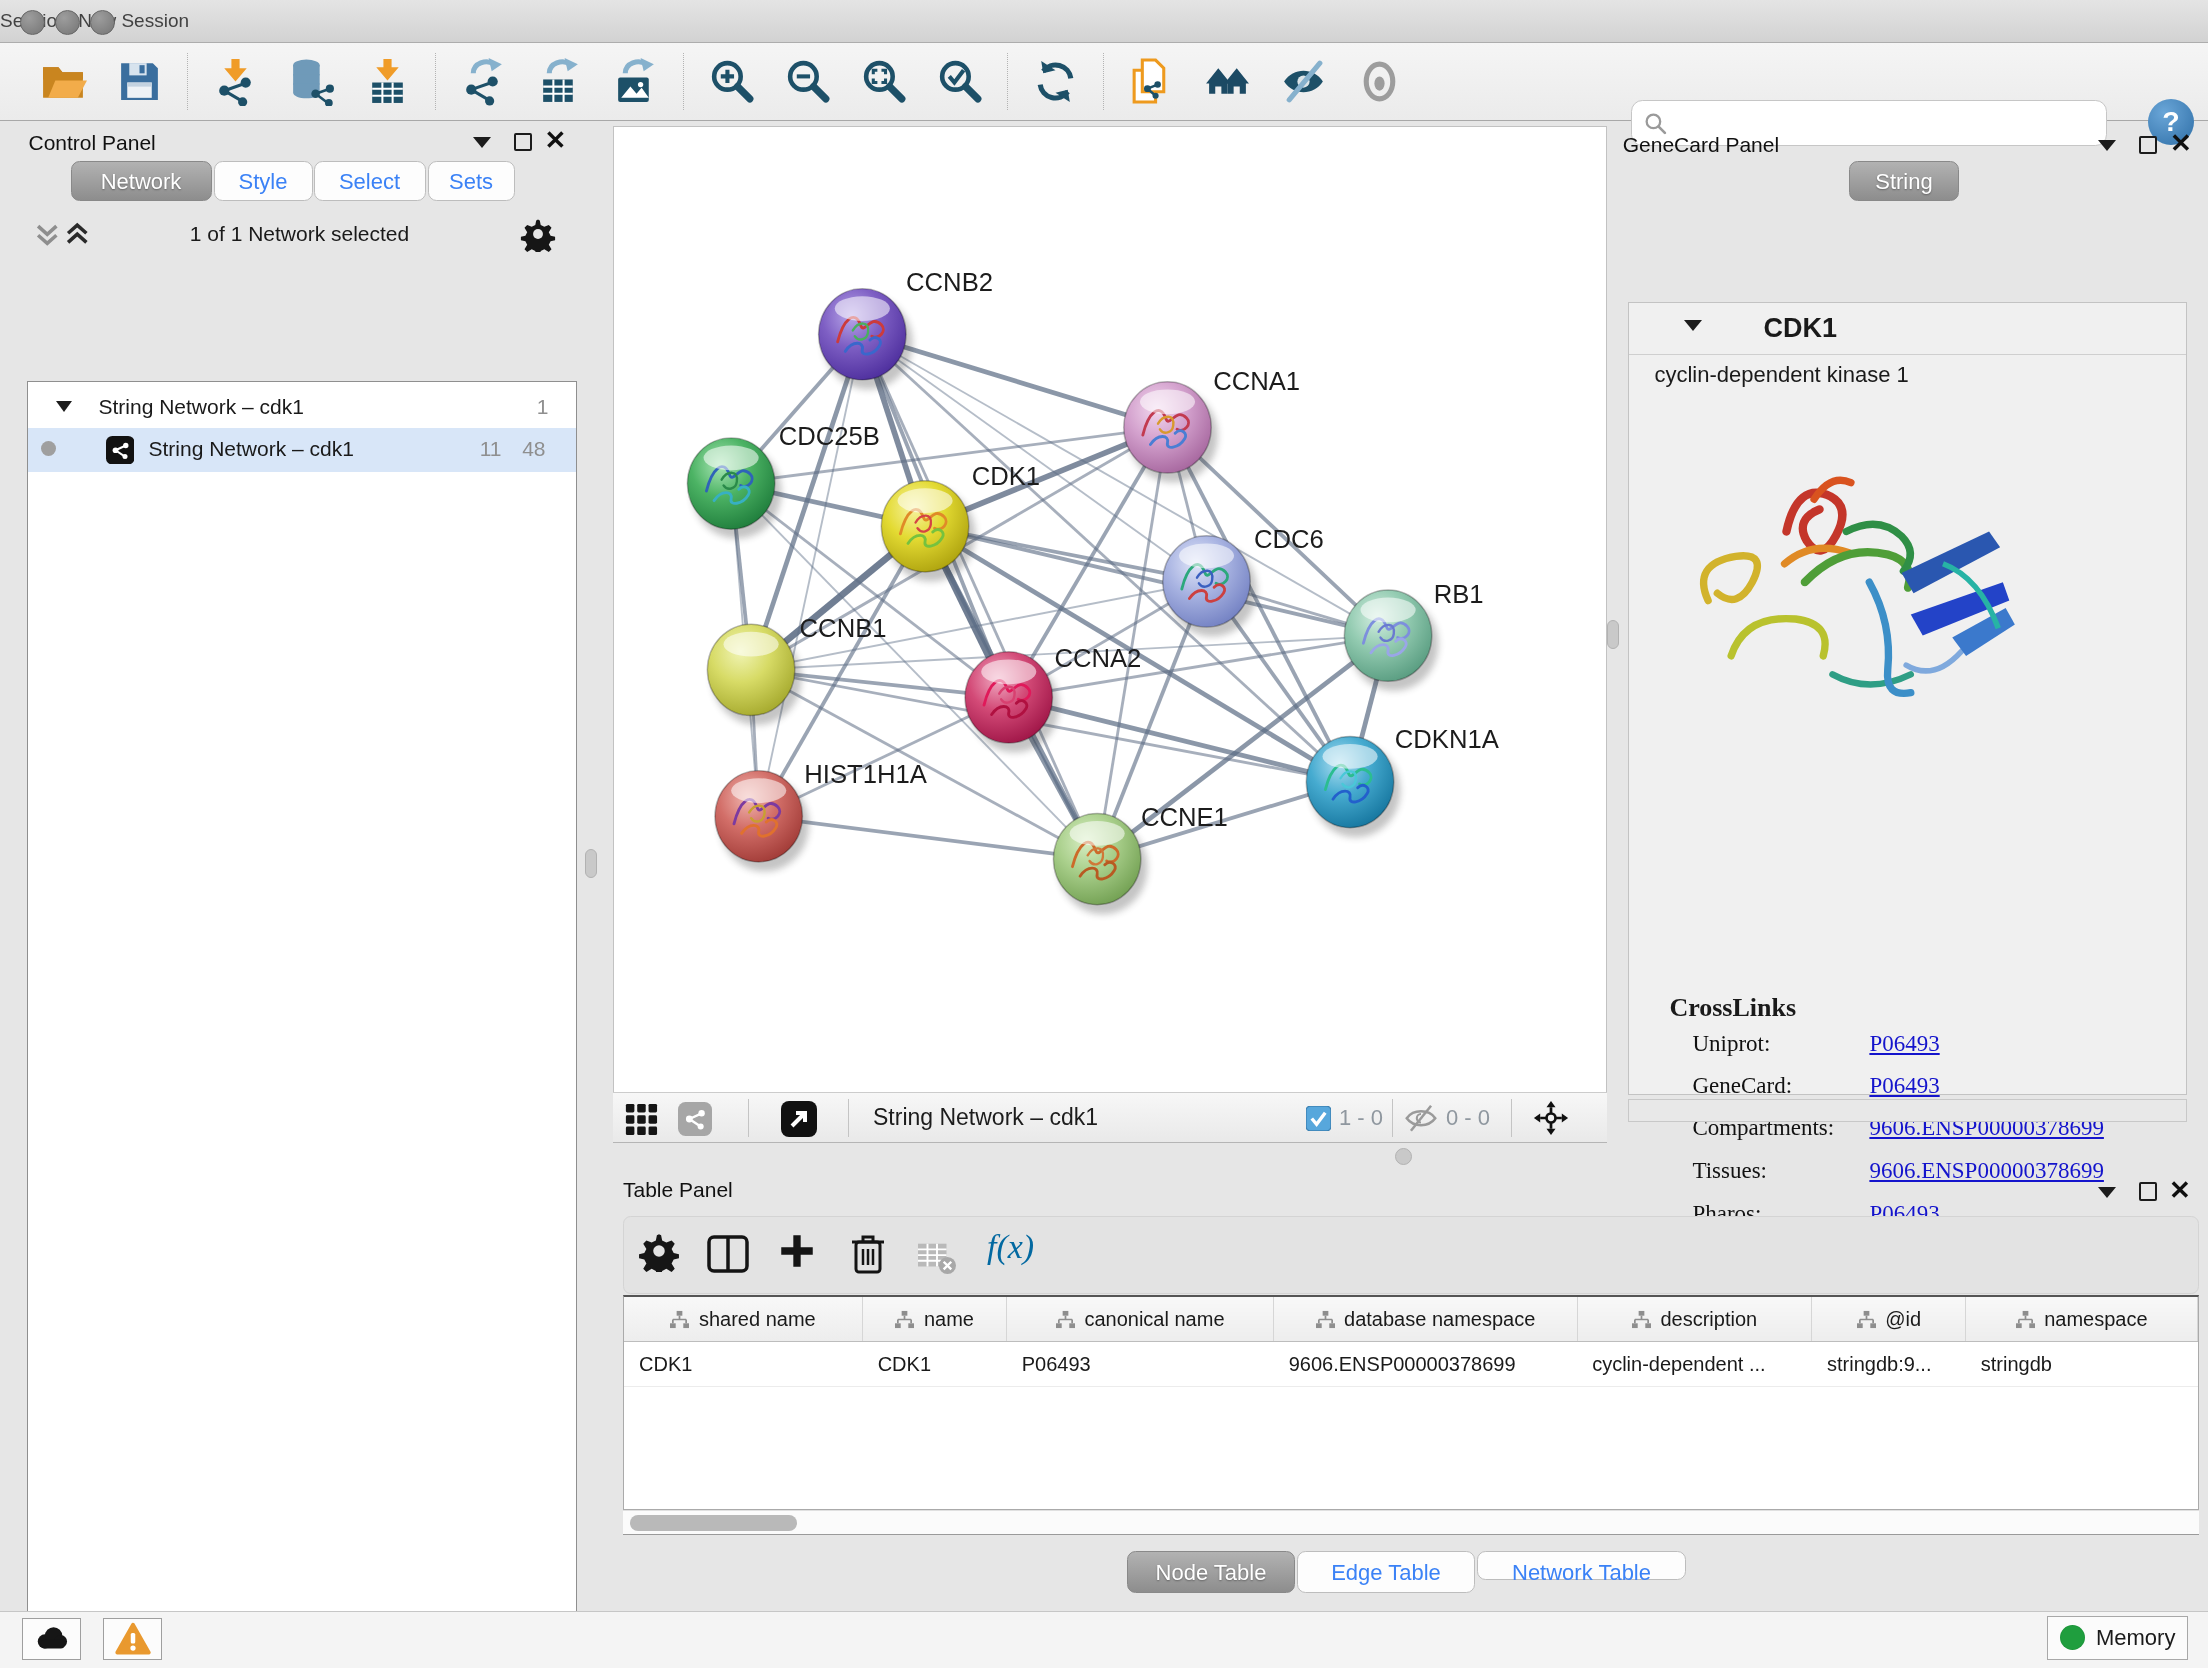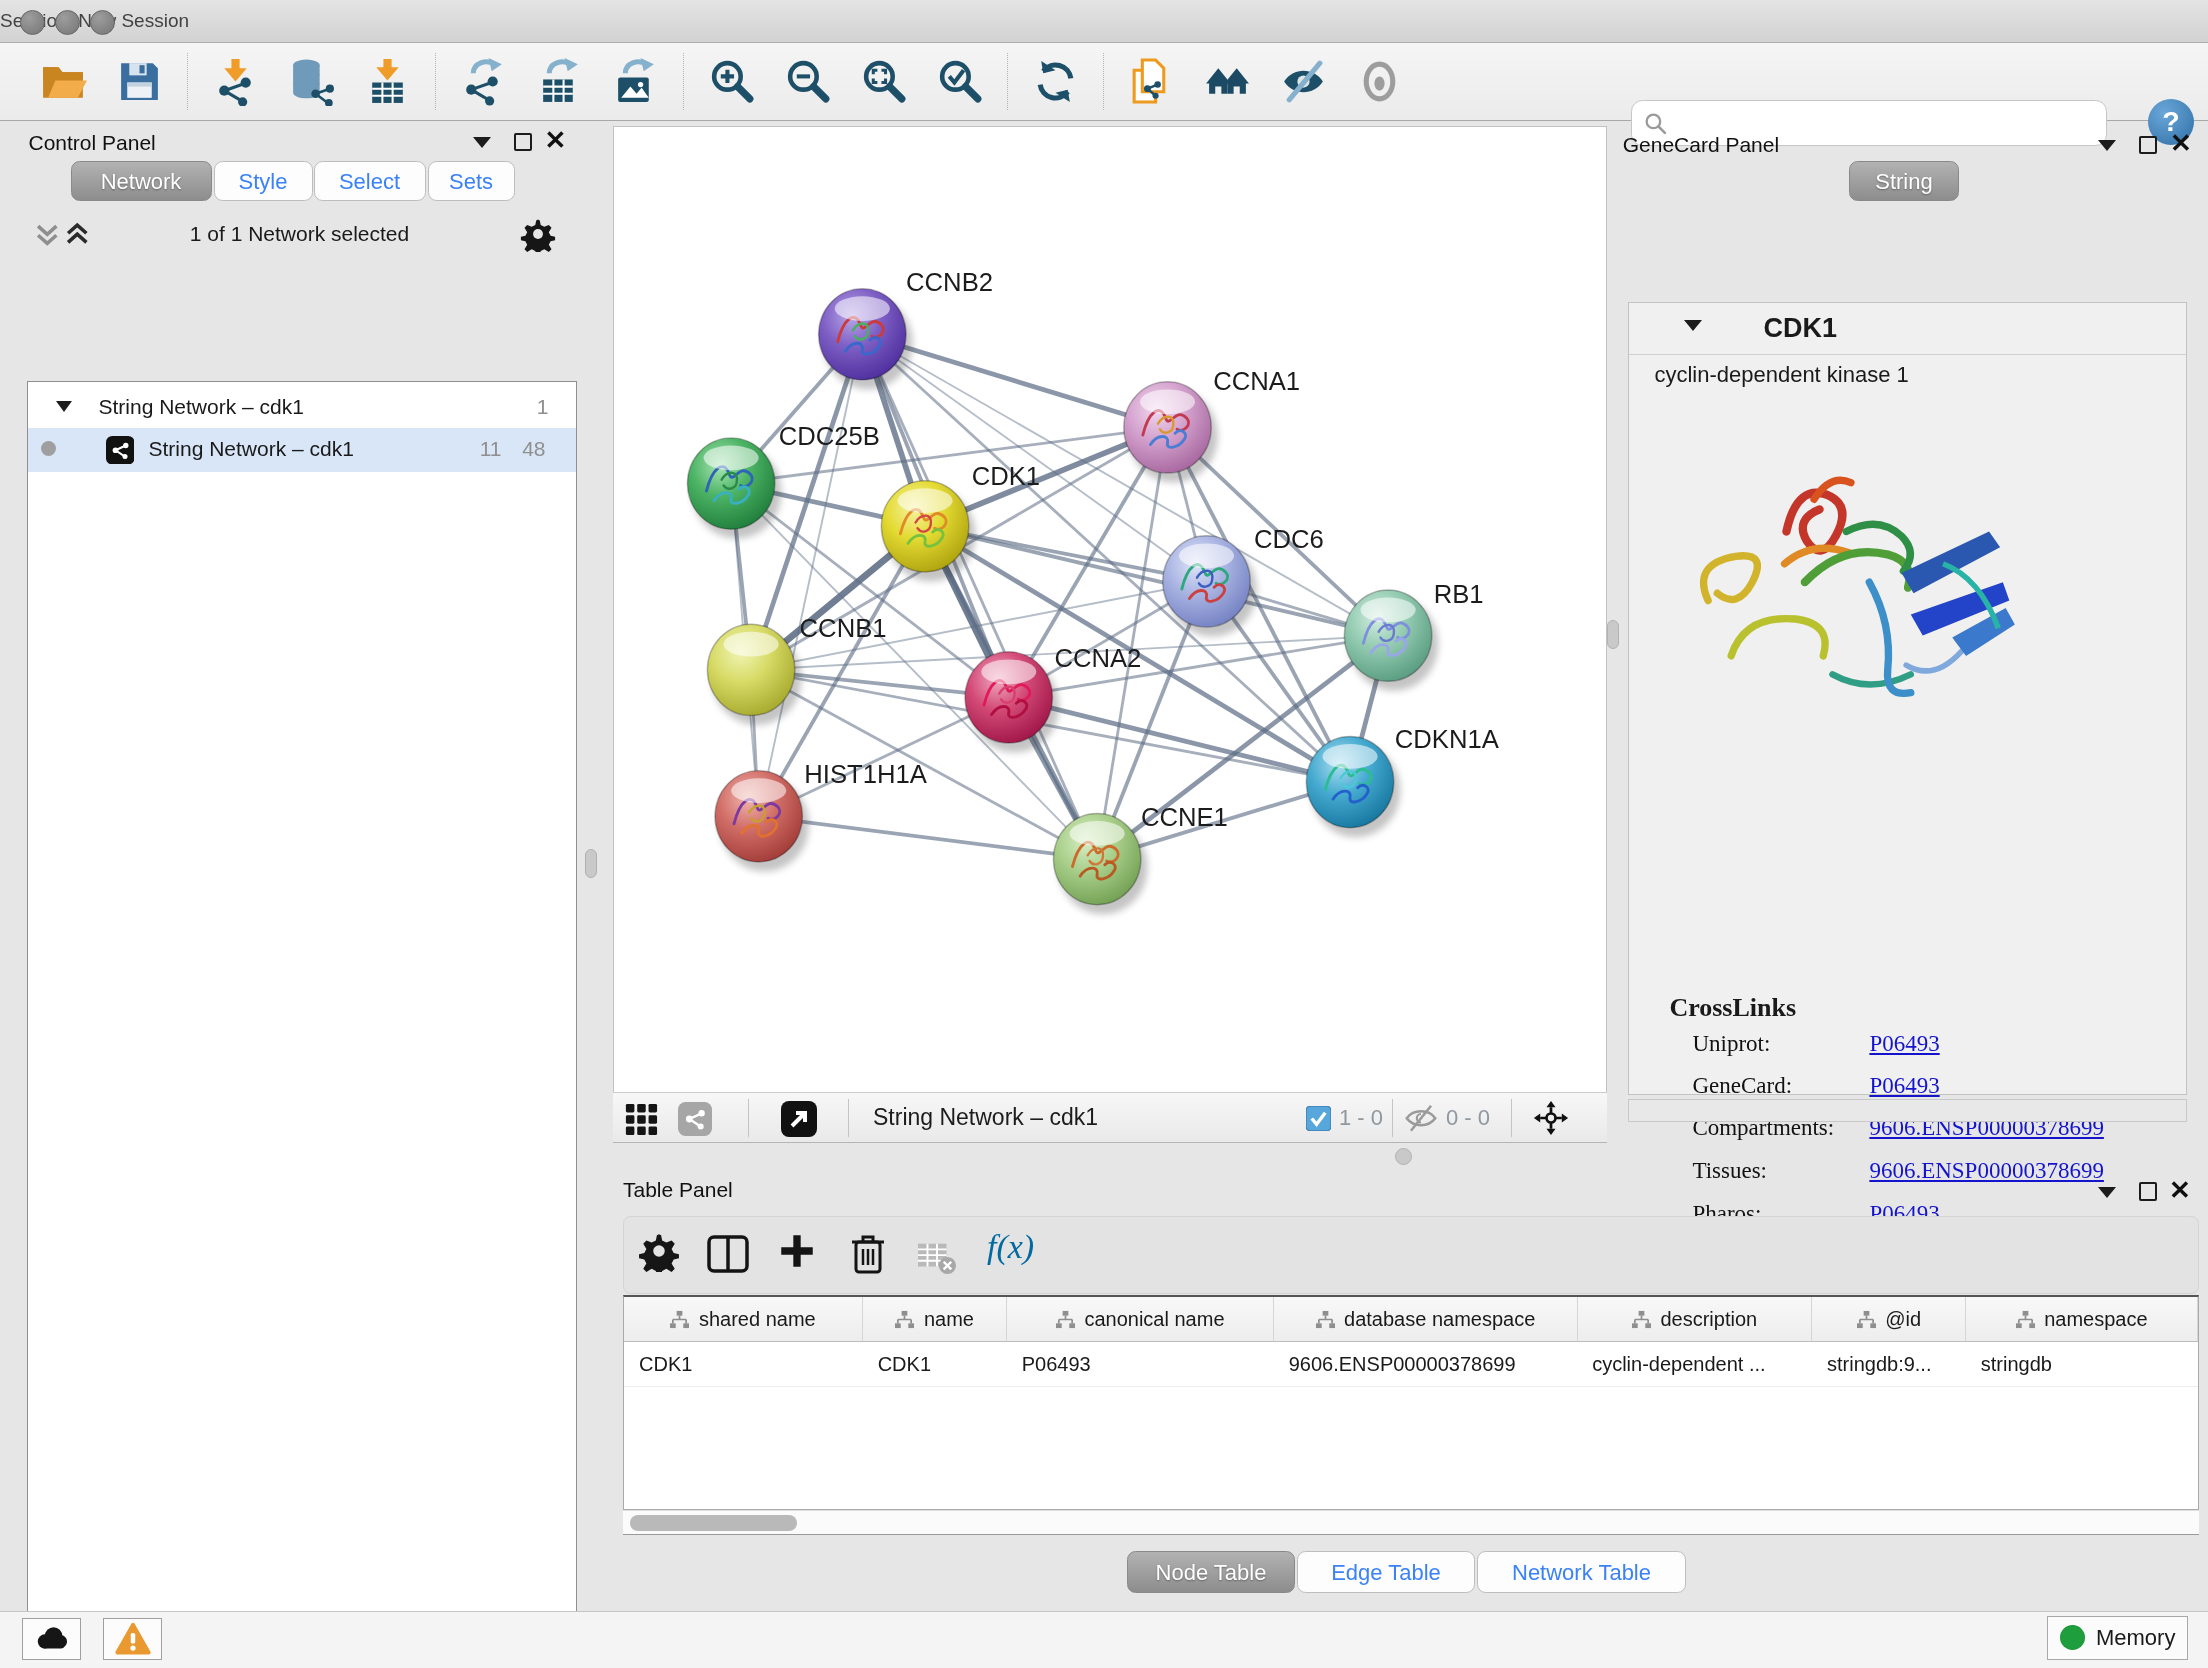--- a/index.html
+++ b/index.html
@@ -788,21 +788,21 @@
       </tbody>
     </table>
   </div>
 
 <div class="hscroll">
   <div class="hthumb"></div>
 </div>
 
 <div class="tab sel" style="left:1127px;top:1551px;width:168px;height:42px;line-height:42px">Node Table</div>
 <div class="tab" style="left:1297px;top:1551px;width:178px;height:42px;line-height:42px">Edge Table</div>
-<div class="tab" style="left:1477px;top:1551px;width:209px;height:42px;line-height:42px">Network Table</div>
+<div class="tab" style="left:1477px;top:1551px;width:209px;height:29px;line-height:42px">Network Table</div>
 
 <div class="statusbar">
   <div class="sbtn" style="left:22px">
     <svg width="38" height="28.5" viewBox="0 0 48 34">
         <g fill="#161616">
           <circle cx="15" cy="21" r="9"></circle>
           <circle cx="26" cy="14" r="11"></circle>
           <circle cx="35" cy="21" r="8"></circle>
           <rect x="10" y="19" width="30" height="11" rx="5"></rect>
         </g>

